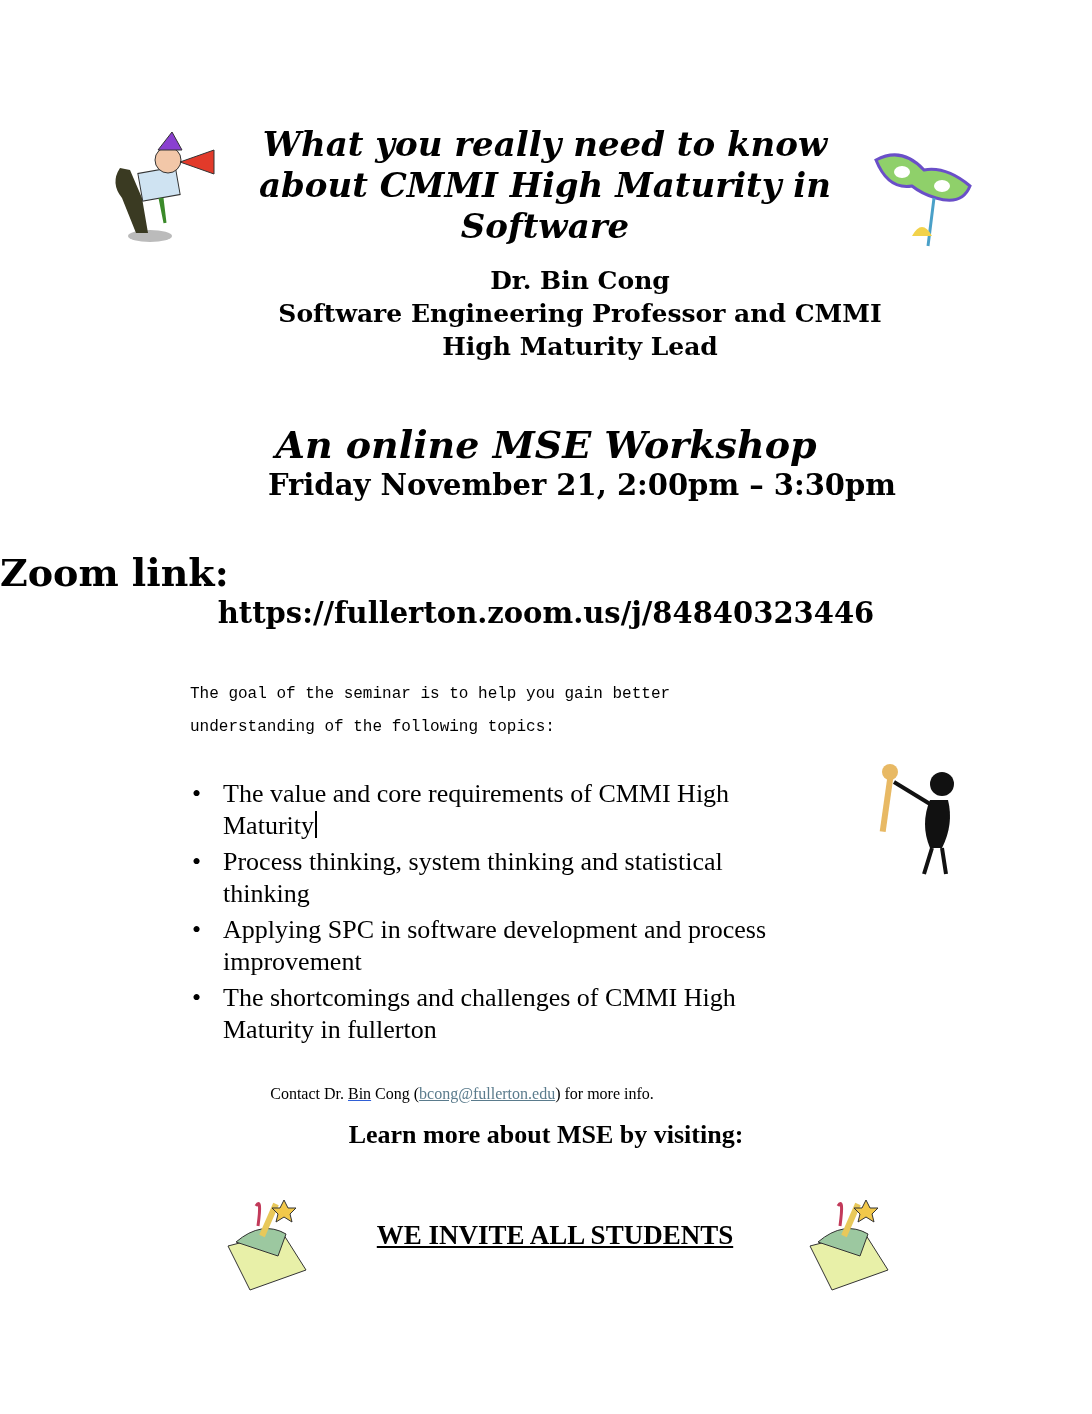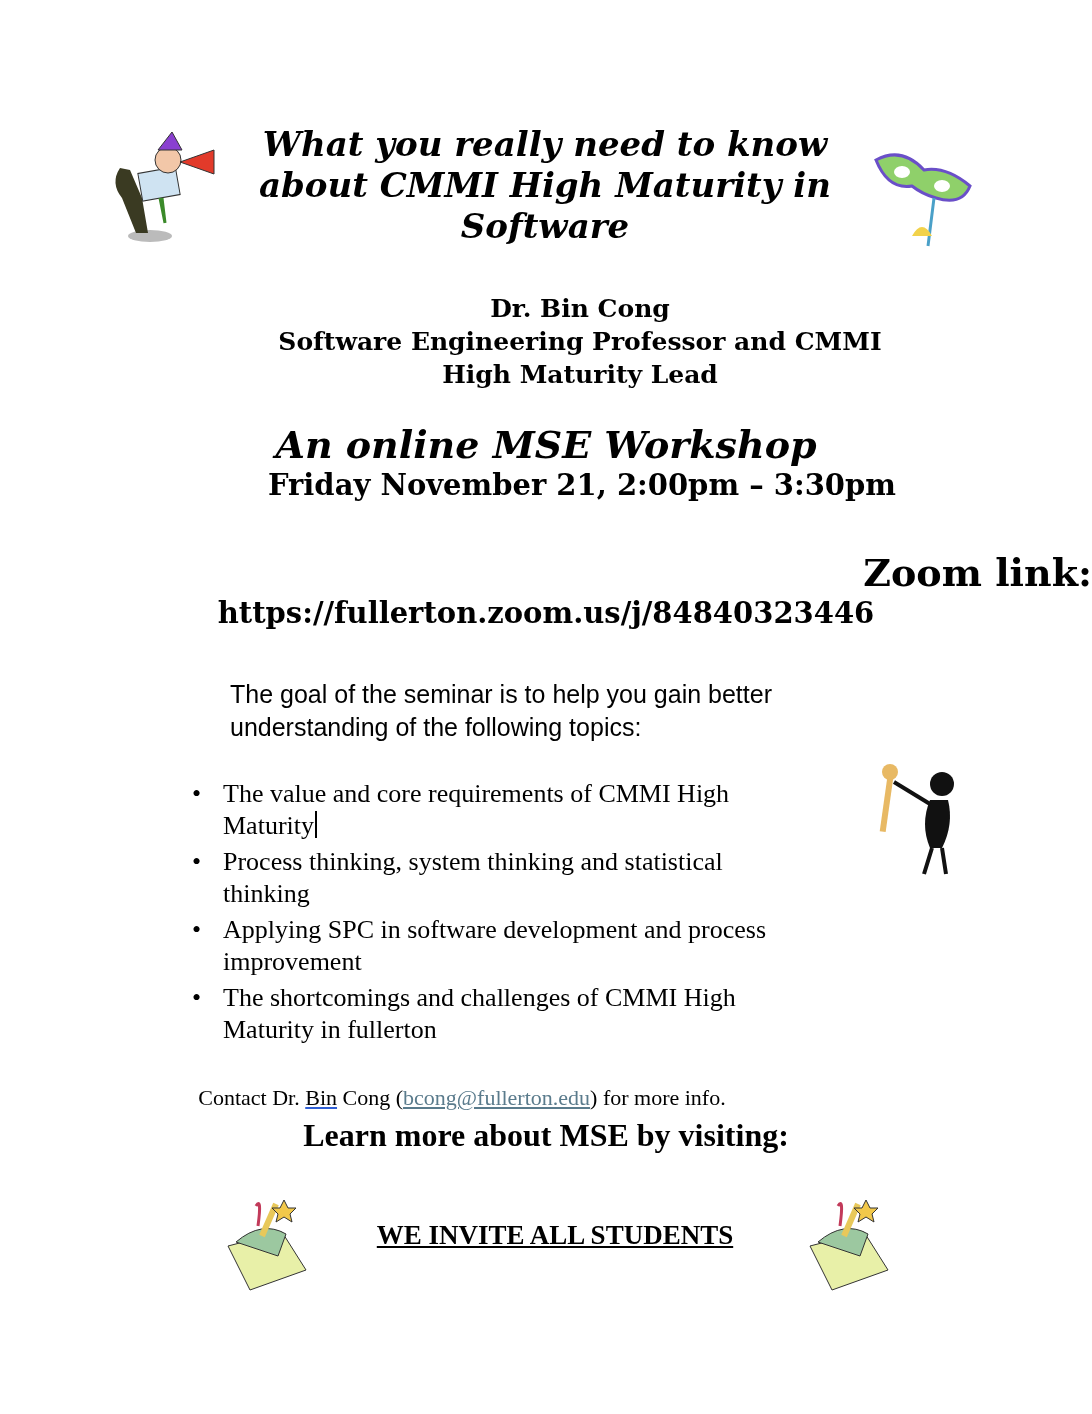--- a/index.html
+++ b/index.html
@@ -1,33 +1,33 @@
 <!DOCTYPE html>
 <html><head>
 <meta charset="utf-8">
 <style>
   html, body { margin:0; padding:0; background:#ffffff; }
   body { width:1092px; height:1414px; position:relative; overflow:hidden;
          font-family:"DejaVu Serif","Liberation Serif",serif; color:#000; }
   .abs { position:absolute; }
   .title { left:240px; width:610px; top:124px; font-size:34px; font-weight:bold; font-style:italic; line-height:41px; text-align:center; }
-  .speaker { left:250px; width:660px; top:292px; font-size:25px; font-weight:bold; line-height:33px; text-align:center; }
+  .speaker { left:250px; width:660px; top:264px; font-size:25px; font-weight:bold; line-height:33px; text-align:center; }
   .workshop { left:0; width:1092px; top:422px; font-size:38px; font-style:italic; font-weight:bold; text-align:center; line-height:46px; }
   .date { left:0; width:1092px; top:468px; font-size:29px; font-weight:bold; text-align:center;padding-left:36px; }
-  .zoomlbl { left:0; width:1092px; top:550px; font-size:38px; font-weight:bold; text-align:right; }
+  .zoomlbl { left:0; width:1092px; top:550px; font-size:38px; font-weight:bold; text-align:left; }
   .zoomurl { left:0; width:1092px; top:596px; font-size:29px; font-weight:bold; text-align:center; }
-  .intro { left:190px; width:700px; top:678px; font-size:25px; line-height:33px; font-family:Liberation Sans, sans-serif;margin-left:40px; }
+  .intro { left:190px; width:700px; top:678px; font-size:16px; line-height:33px; font-family:Liberation Mono, monospace; }
   ul.topics { left:190px; width:720px; top:778px; margin:0; padding:0; list-style:none; font-size:26px; line-height:32px; font-family:"Liberation Serif",serif; }
   ul.topics li { position:relative; padding-left:33px; margin-bottom:4px; }
   ul.topics li .bullet { position:absolute; left:2px; top:0; }
   .cursor { display:inline-block; width:1.5px; height:27px; background:#000; vertical-align:-4px; margin-left:1px; }
-  .contact { left:0; width:924px; top:1085px; font-size:22px; text-align:center; font-family:"Liberation Serif",serif; }
+  .contact { left:0; width:924px; top:1085px; font-size:16px; text-align:center; font-family:"Liberation Serif",serif; }
   .contact .link { color:#5a7b8c; text-decoration:underline; }
   .contact .spell { text-decoration:underline; text-decoration-color:#2f5fd6; }
-  .learn { left:0; width:1092px; top:1118px; font-size:32px; font-weight:bold; text-align:center; line-height:34px; font-family:"Liberation Serif",serif; }
+  .learn { left:0; width:1092px; top:1118px; font-size:26px; font-weight:bold; text-align:center; line-height:34px; font-family:"Liberation Serif",serif; }
   .invite { left:0; width:1110px; top:1220px; font-size:27px; font-weight:bold; text-align:center; text-decoration:underline; font-family:"Liberation Serif",serif; }
 </style>
 </head>
 <body>
 
 <svg class="abs" style="left:110px;top:128px" width="115" height="118" viewBox="0 0 115 118">
   <ellipse cx="40" cy="108" rx="22" ry="6" fill="#bbb"></ellipse>
   <path d="M10 40 Q0 55 12 70 L26 105 L38 105 L32 70 L20 42 Z" fill="#3a3a22"></path>
   <rect x="30" y="42" width="38" height="28" fill="#cfe3f2" stroke="#333" transform="rotate(-10 49 56)"></rect>
   <circle cx="58" cy="32" r="13" fill="#f2c7a8" stroke="#333"></circle>

